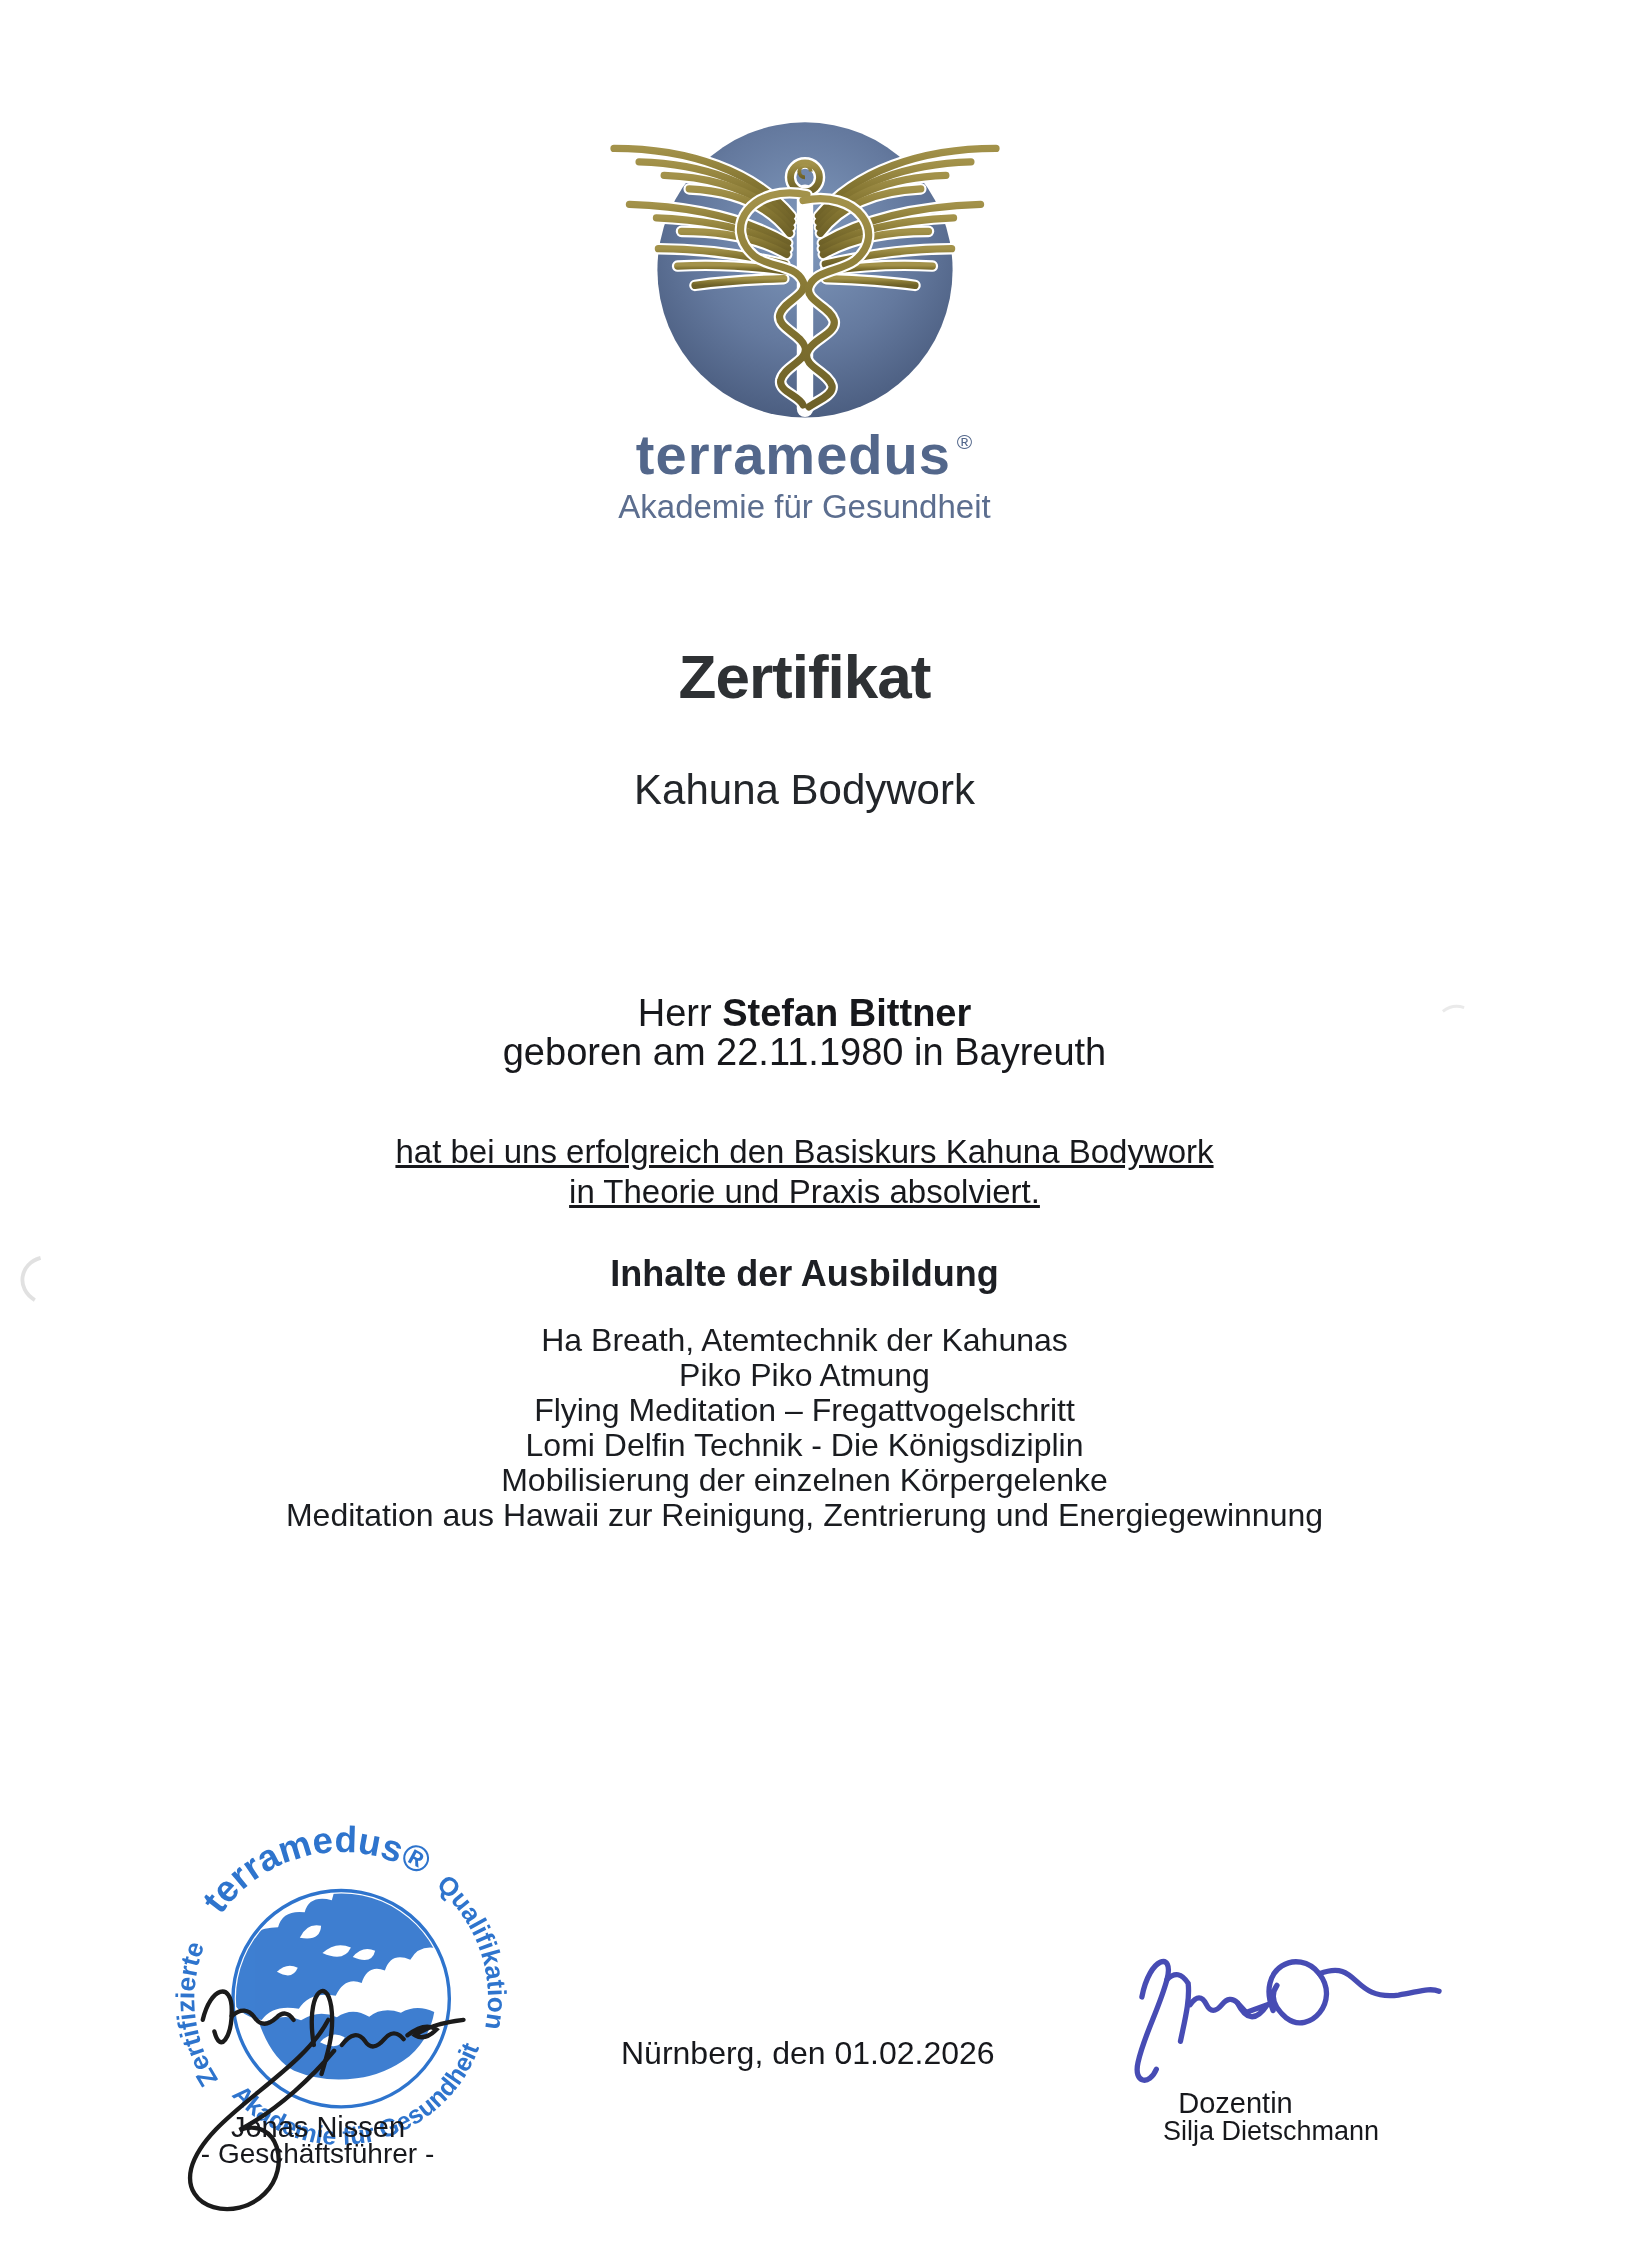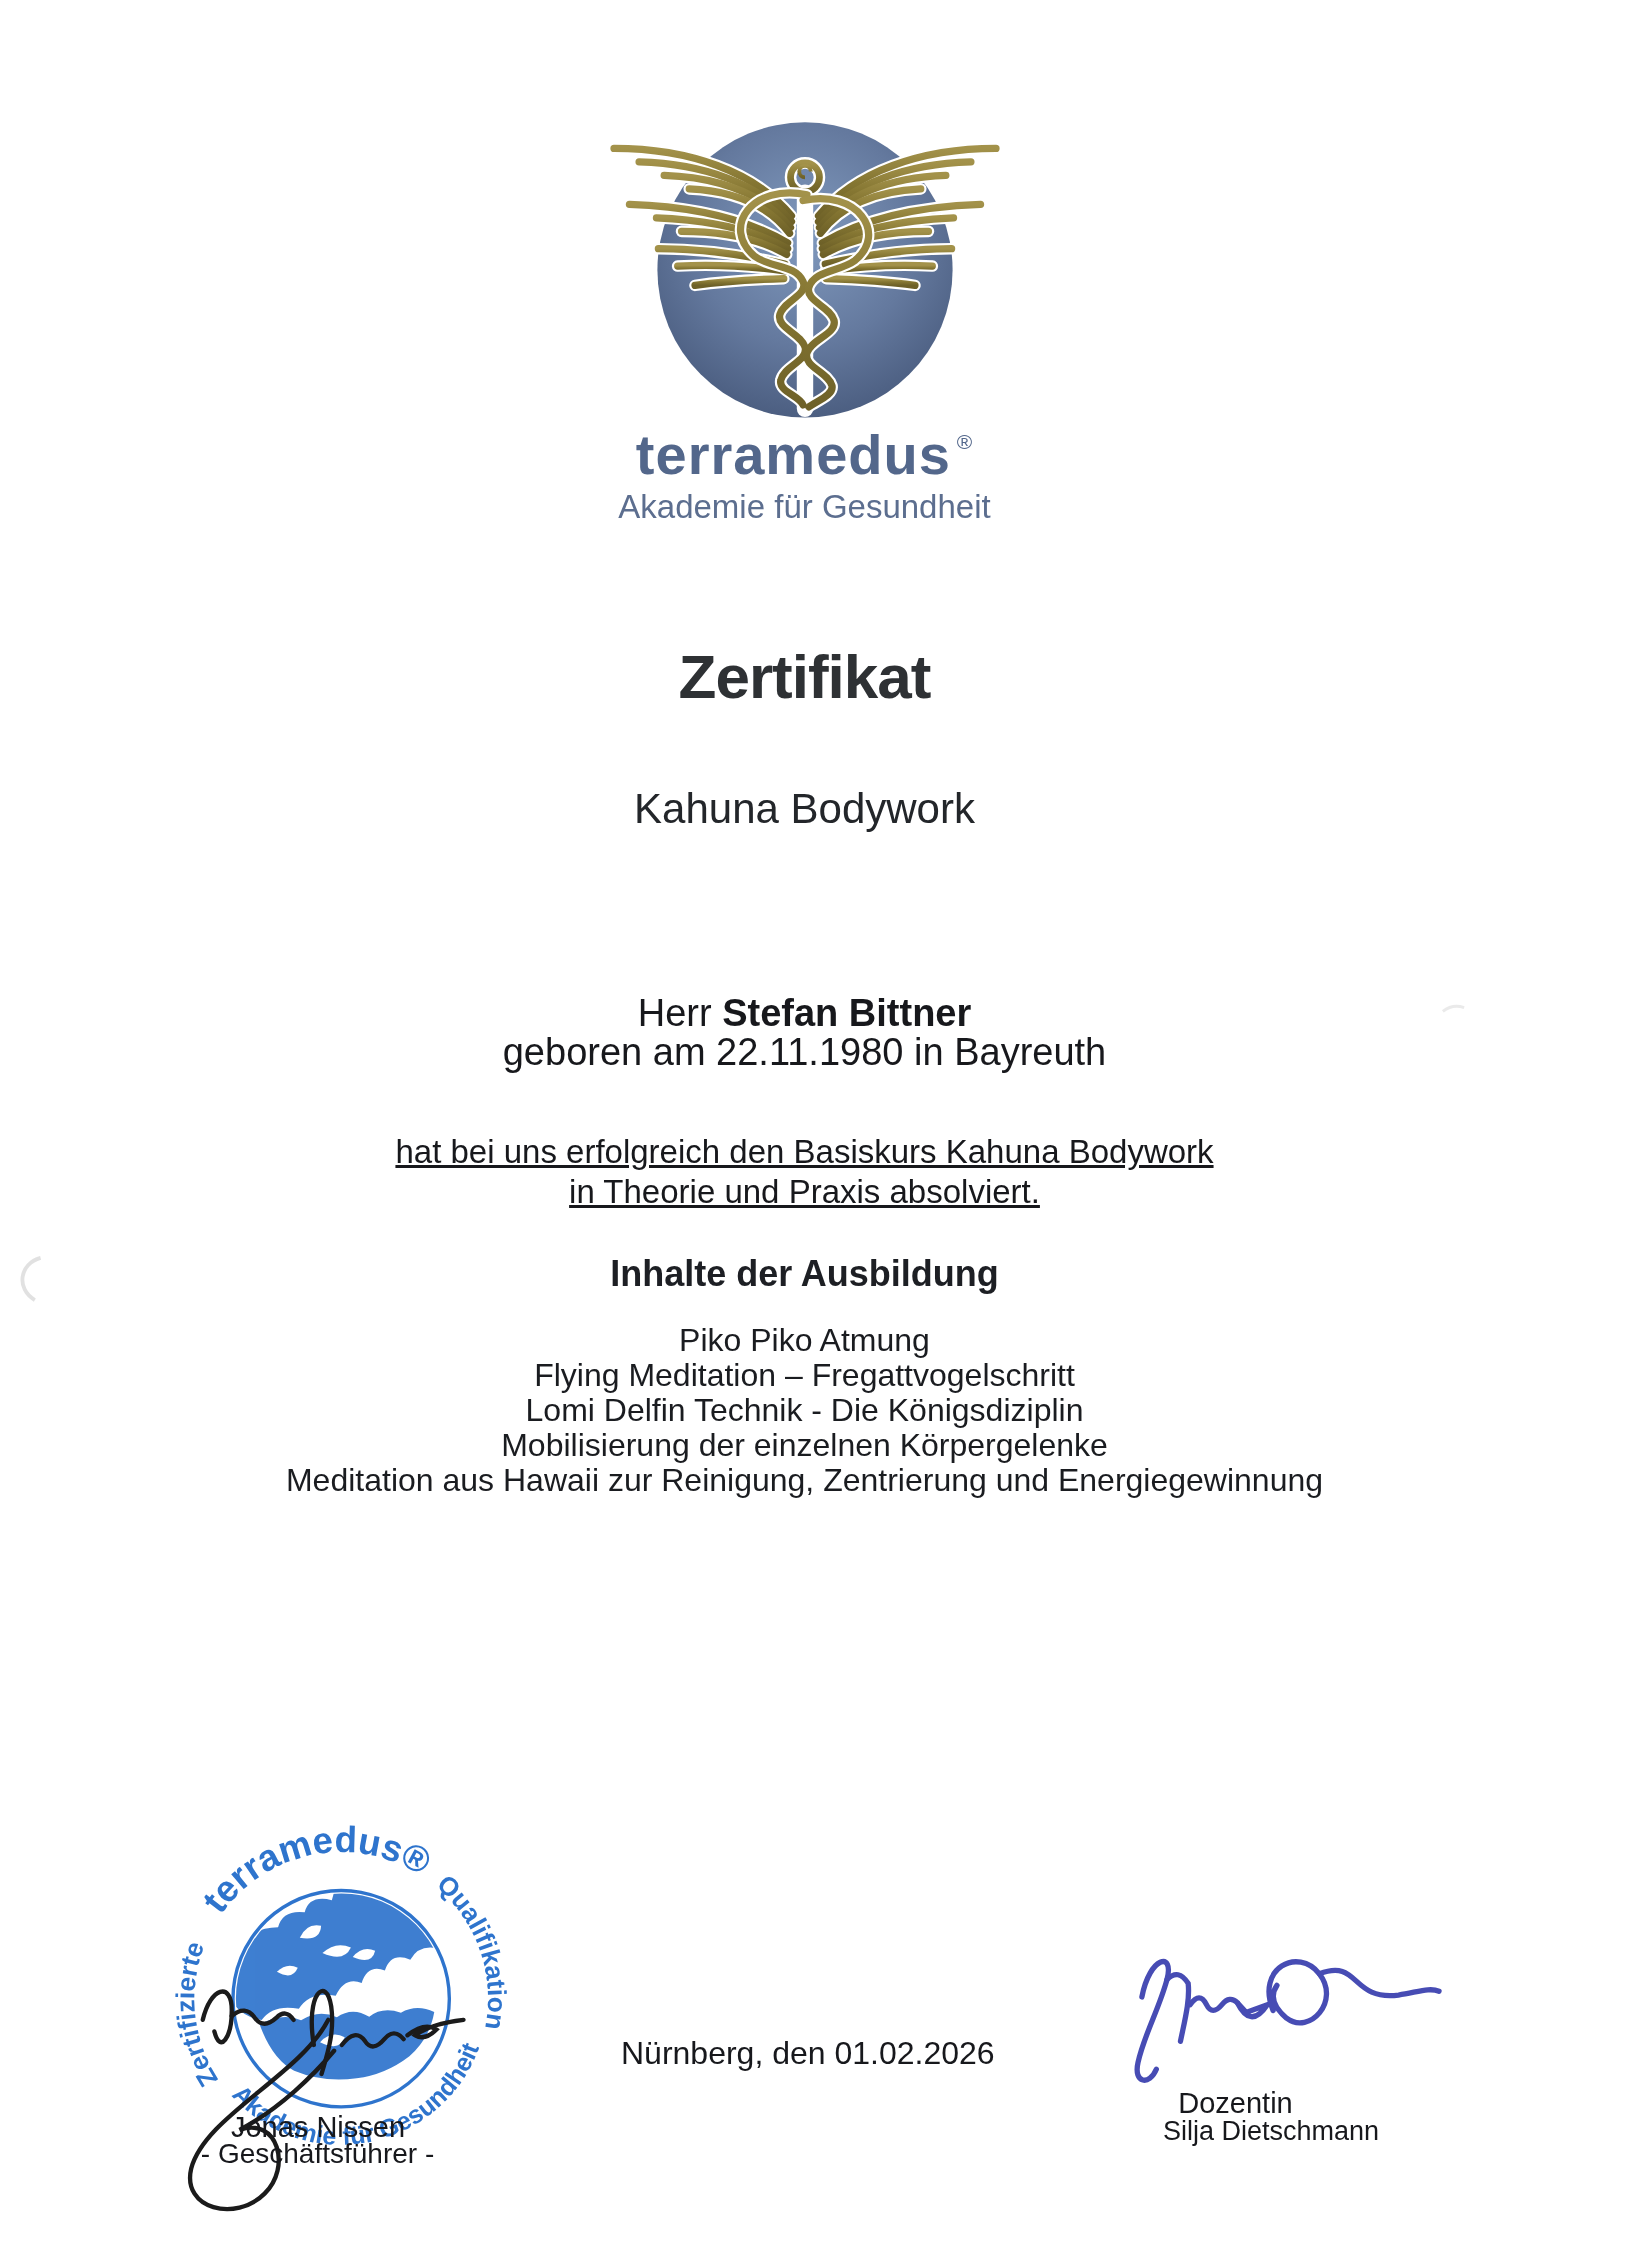--- a/index.html
+++ b/index.html
@@ -11,21 +11,21 @@
     font-family:"Liberation Sans","DejaVu Sans",sans-serif;
     color:#17181c;
     overflow:hidden;
   }
   .cx{position:absolute;left:0;width:1609px;text-align:center;}
   .logo-svg{position:absolute;left:602px;top:104px;width:406px;height:328px;}
   .wordmark{top:425px;font-size:56px;font-weight:bold;color:#53678b;letter-spacing:1px;line-height:60px;}
   .wordmark .rmark{display:inline-block;font-size:21px;font-weight:normal;position:relative;top:-25px;margin-left:5.8px;}
   .logo-sub{top:489px;font-size:33px;color:#5c6e8f;line-height:35px;}
   .title{top:639px;font-size:62px;font-weight:bold;color:#2e3134;letter-spacing:-1px;line-height:75px;}
-  .course{top:785px;font-size:42px;color:#23262a;line-height:48px;}
+  .course{top:766px;font-size:42px;color:#23262a;line-height:48px;}
   .recipient{top:994px;font-size:38px;line-height:39px;}
   .recipient b{font-weight:bold;}
   .statement{top:1132px;font-size:33px;line-height:40px;text-decoration:underline;}
   .contents-heading{top:1253px;font-size:36px;font-weight:bold;color:#1d1f24;line-height:42px;}
   .contents-list{top:1323px;font-size:32px;line-height:35px;color:#1a1c20;}
   .dateline{position:absolute;left:621px;top:2035px;font-size:32px;color:#17181c;}
   .stamp-svg{position:absolute;left:169px;top:1815px;width:348px;height:367px;}
   .sig-left-svg{position:absolute;left:135px;top:1960px;width:348px;height:280px;}
   .sig-right-svg{position:absolute;left:1101px;top:1941px;width:348px;height:164px;}
   .sig-left-name{position:absolute;left:173px;top:2111px;width:290px;text-align:center;font-size:29px;}
@@ -139,20 +139,21 @@
     <div>geboren am 22.11.1980 in Bayreuth</div>
   </div>
 
   <div class="cx statement">
     <div>hat bei uns erfolgreich den Basiskurs Kahuna Bodywork</div>
     <div>in Theorie und Praxis absolviert.</div>
   </div>
 
   <div class="cx contents-heading">Inhalte der Ausbildung</div>
   <div class="cx contents-list">
+      <div>Ha Breath, Atemtechnik der Kahunas</div>
       <div>Piko Piko Atmung</div>
       <div>Flying Meditation – Fregattvogelschritt</div>
       <div>Lomi Delfin Technik - Die Königsdiziplin</div>
       <div>Mobilisierung der einzelnen Körpergelenke</div>
       <div>Meditation aus Hawaii zur Reinigung, Zentrierung und Energiegewinnung</div>
     </div>
 
   <div class="dateline">Nürnberg, den 01.02.2026</div>
 
   <svg class="stamp-svg" viewBox="0 0 360 380" aria-hidden="true">

